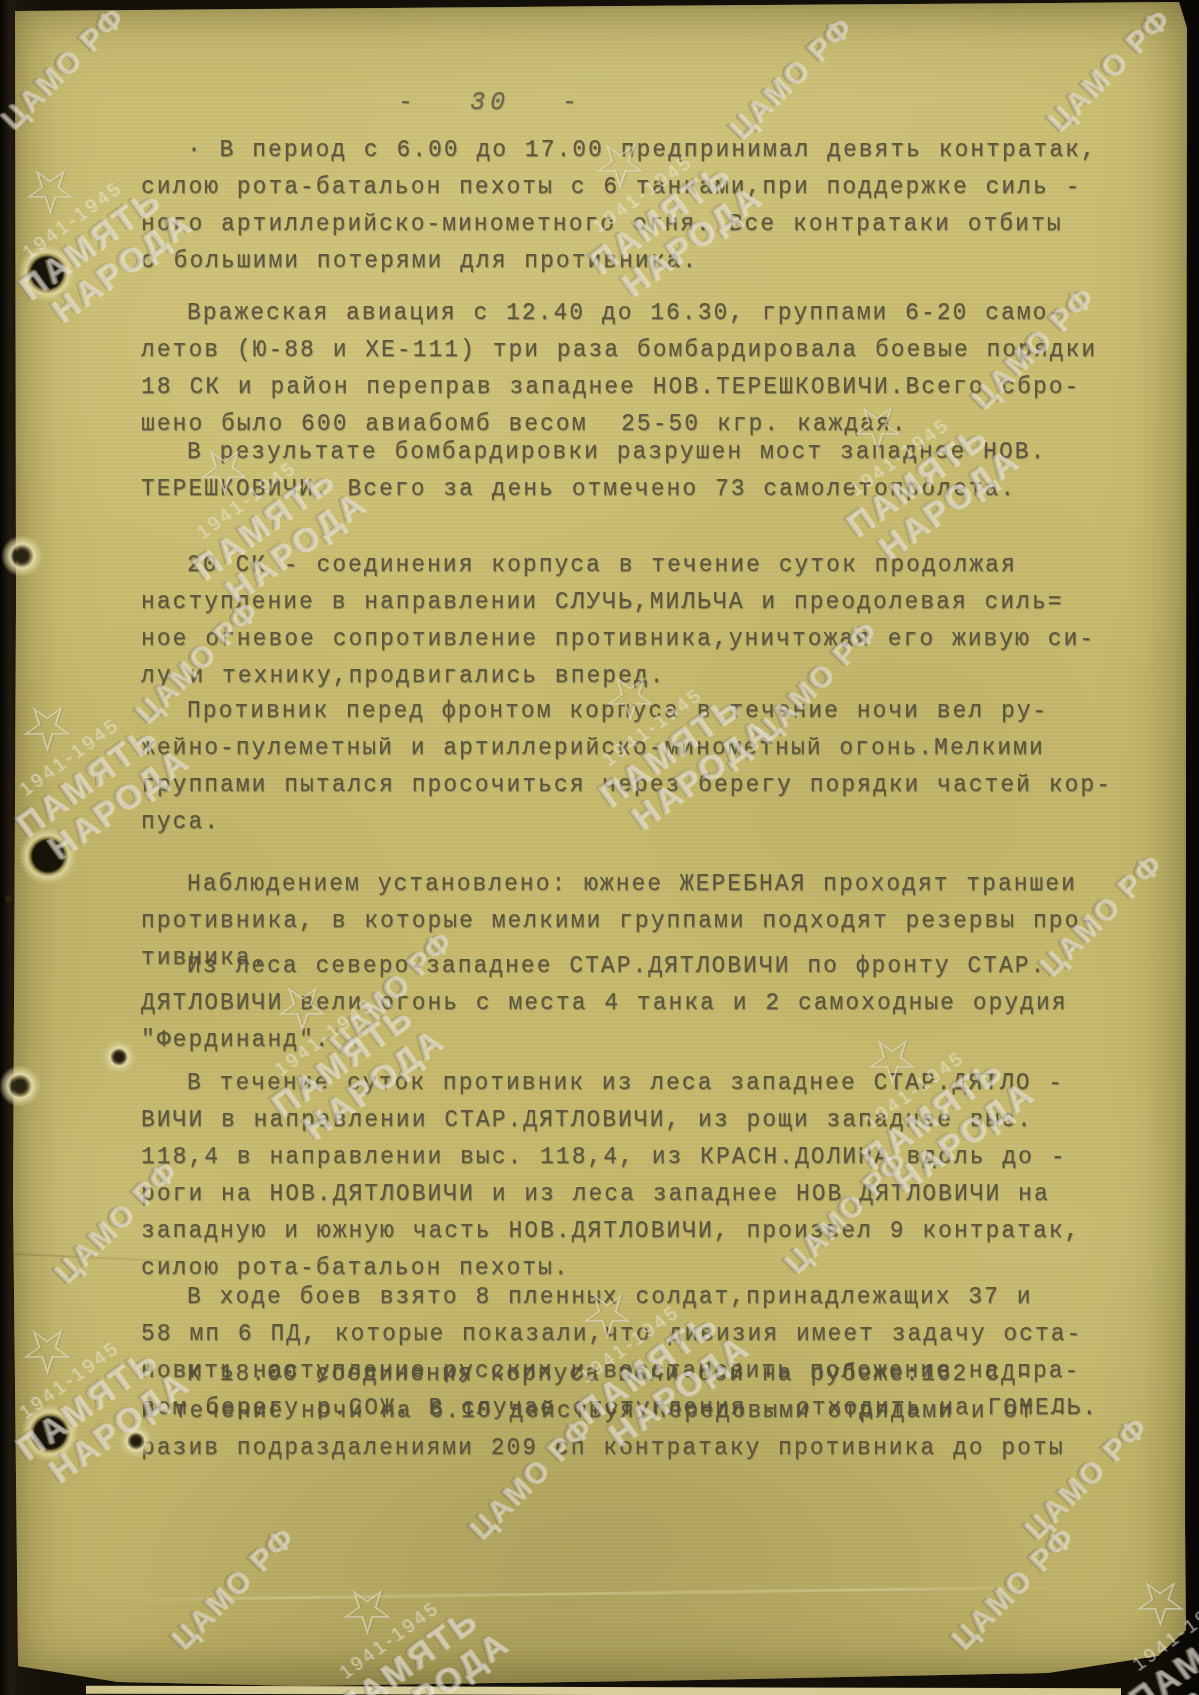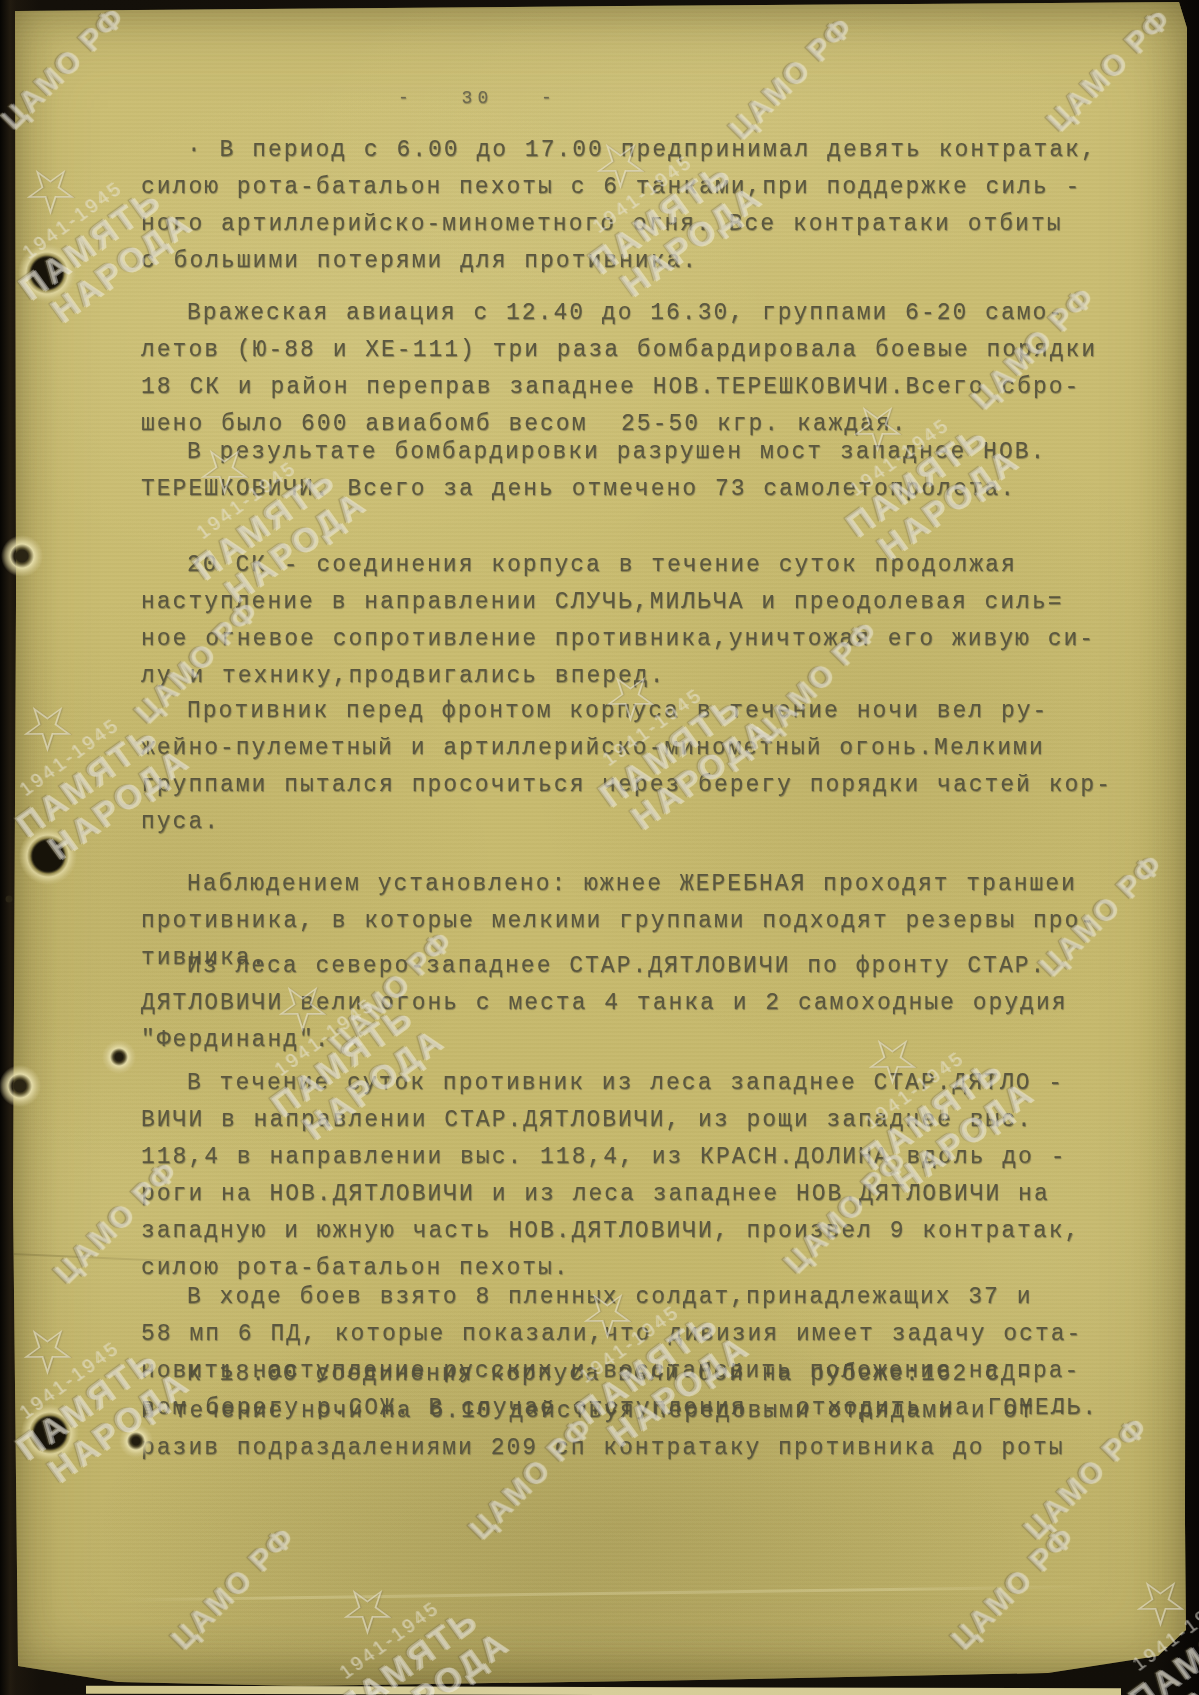--- a/index.html
+++ b/index.html
@@ -30,22 +30,22 @@
   .crease{position:absolute;pointer-events:none;}
   .crease-1{left:110px;top:1592px;width:980px;height:3px;transform:rotate(-0.8deg);
     background:linear-gradient(90deg,transparent,rgba(255,250,215,0.22) 18% 80%,transparent);}
   .crease-2{left:0;top:1258px;width:250px;height:2px;transform:rotate(2.5deg);
     background:linear-gradient(90deg,rgba(95,85,40,0.30),transparent);}
   .next-page-sliver{position:absolute;left:86px;top:1687px;width:1035px;height:8px;
     transform:rotate(0.15deg);background:linear-gradient(90deg,#cdc389,#d8cf9c 40%,#d2c890);}
   
   .page-number{position:absolute;left:398px;top:88px;
     font-family:"Liberation Mono","DejaVu Sans Mono",monospace;
-    font-size:18px;letter-spacing:5px;word-spacing:32px;color:#6d6950;
-    text-shadow:0.5px 0.7px 1px rgba(80,76,52,0.5);filter:blur(0.3px);}
+    font-size:25px;letter-spacing:5px;word-spacing:32px;color:#6d6950;
+    text-shadow:0.5px 0.7px 1px rgba(80,76,52,0.5);filter:blur(0.3px);font-style:italic;}
   .doc-text p{position:absolute;margin:0;left:141px;width:1022px;
     font-family:"Liberation Mono","DejaVu Sans Mono",monospace;
     font-size:23px;line-height:37px;letter-spacing:2px;word-spacing:1px;
     color:#53503c;white-space:pre-wrap;text-indent:46px;
     text-shadow:0.6px 0.8px 1px rgba(70,66,45,0.55);
     filter:blur(0.25px);opacity:0.93;}
   
   .hole{position:absolute;transform:translate(-50%,-50%);border-radius:50%;pointer-events:none;}
   .hole-black{width:60px;height:60px;
     background:radial-gradient(circle,#171309 0 15px,rgba(23,19,9,0.85) 16px,rgba(120,110,60,0.5) 18px,rgba(224,215,162,0.85) 21px,rgba(208,198,138,0.4) 26px,transparent 29px);}

